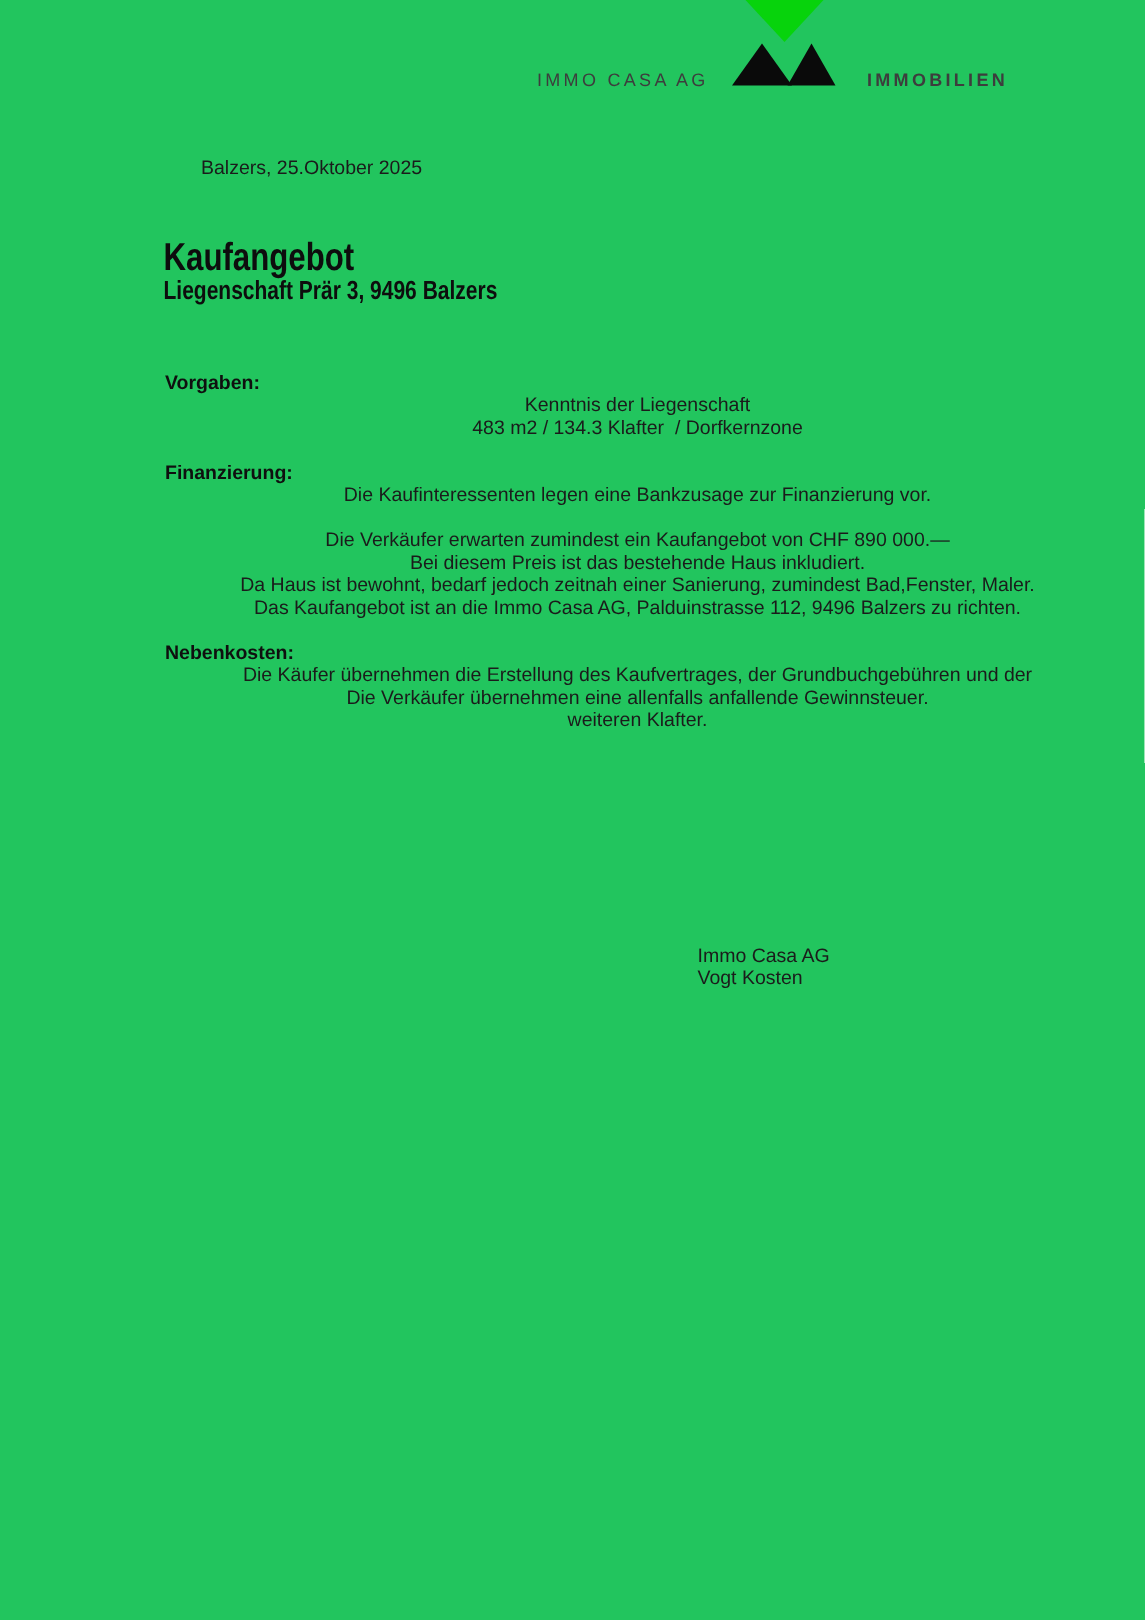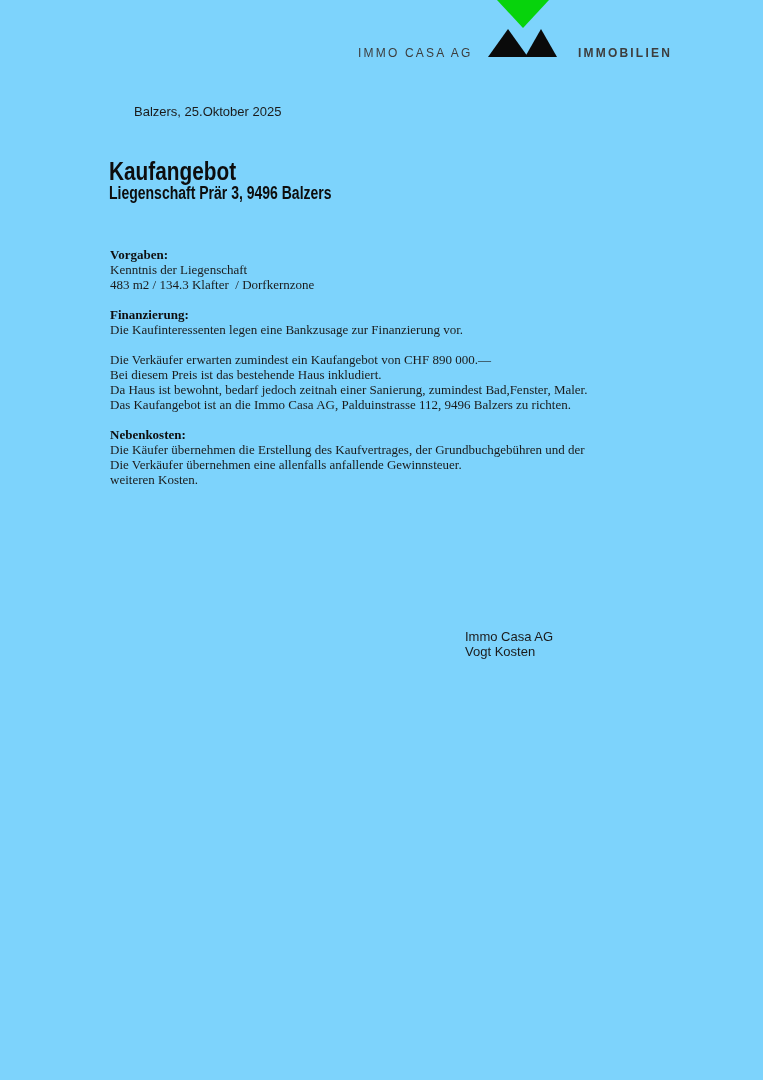--- a/index.html
+++ b/index.html
@@ -4,21 +4,21 @@
 <style>
   html, body {
     margin: 0;
     padding: 0;
     background: #ffffff;
   }
   .page {
     position: relative;
     width: 763px;
     height: 1080px;
-    background: #7dd3fc;
+    background: #22c55e;
     font-family: "Liberation Sans", sans-serif;
     color: #1b1b1b;
     overflow: hidden;
   }
 
   
   .brand {
     position: absolute;
     top: 46px;
     font-size: 12px;
@@ -82,25 +82,24 @@
     transform-origin: left top;
     white-space: nowrap;
   }
 
   .body-text {
     position: absolute;
     left: 110px; top: 247px;
     width: 630px;
     font-size: 13px;
     line-height: 15px;
-    font-family: Liberation Serif, serif;
   }
   .body-text section { margin: 0 0 15px 0; padding: 0; }
   .sec-heading { font-weight: bold; color: #0f0f0f; }
-  .sec-line { white-space: pre-wrap; }
+  .sec-line { white-space: pre-wrap; text-align: center; }
 
   .signature {
     position: absolute;
     left: 465px; top: 629px;
     font-size: 13px;
     line-height: 15px;
   }
 </style>
 </head>
 <body>
@@ -137,21 +136,21 @@
       <div class="sec-line">Die Verkäufer erwarten zumindest ein Kaufangebot von CHF 890 000.—</div>
       <div class="sec-line">Bei diesem Preis ist das bestehende Haus inkludiert.</div>
       <div class="sec-line">Da Haus ist bewohnt, bedarf jedoch zeitnah einer Sanierung, zumindest Bad,Fenster, Maler.</div>
       <div class="sec-line">Das Kaufangebot ist an die Immo Casa AG, Palduinstrasse 112, 9496 Balzers zu richten.</div>
     </section>
 
     <section>
       <div class="sec-heading">Nebenkosten:</div>
       <div class="sec-line">Die Käufer übernehmen die Erstellung des Kaufvertrages, der Grundbuchgebühren und der</div>
       <div class="sec-line">Die Verkäufer übernehmen eine allenfalls anfallende Gewinnsteuer.</div>
-      <div class="sec-line">weiteren Kosten.</div>
+      <div class="sec-line">weiteren Klafter.</div>
     </section>
 
   </div>
 
   <div class="signature">
     <div>Immo Casa AG</div>
     <div>Vogt Kosten</div>
   </div>
 
 </div>

